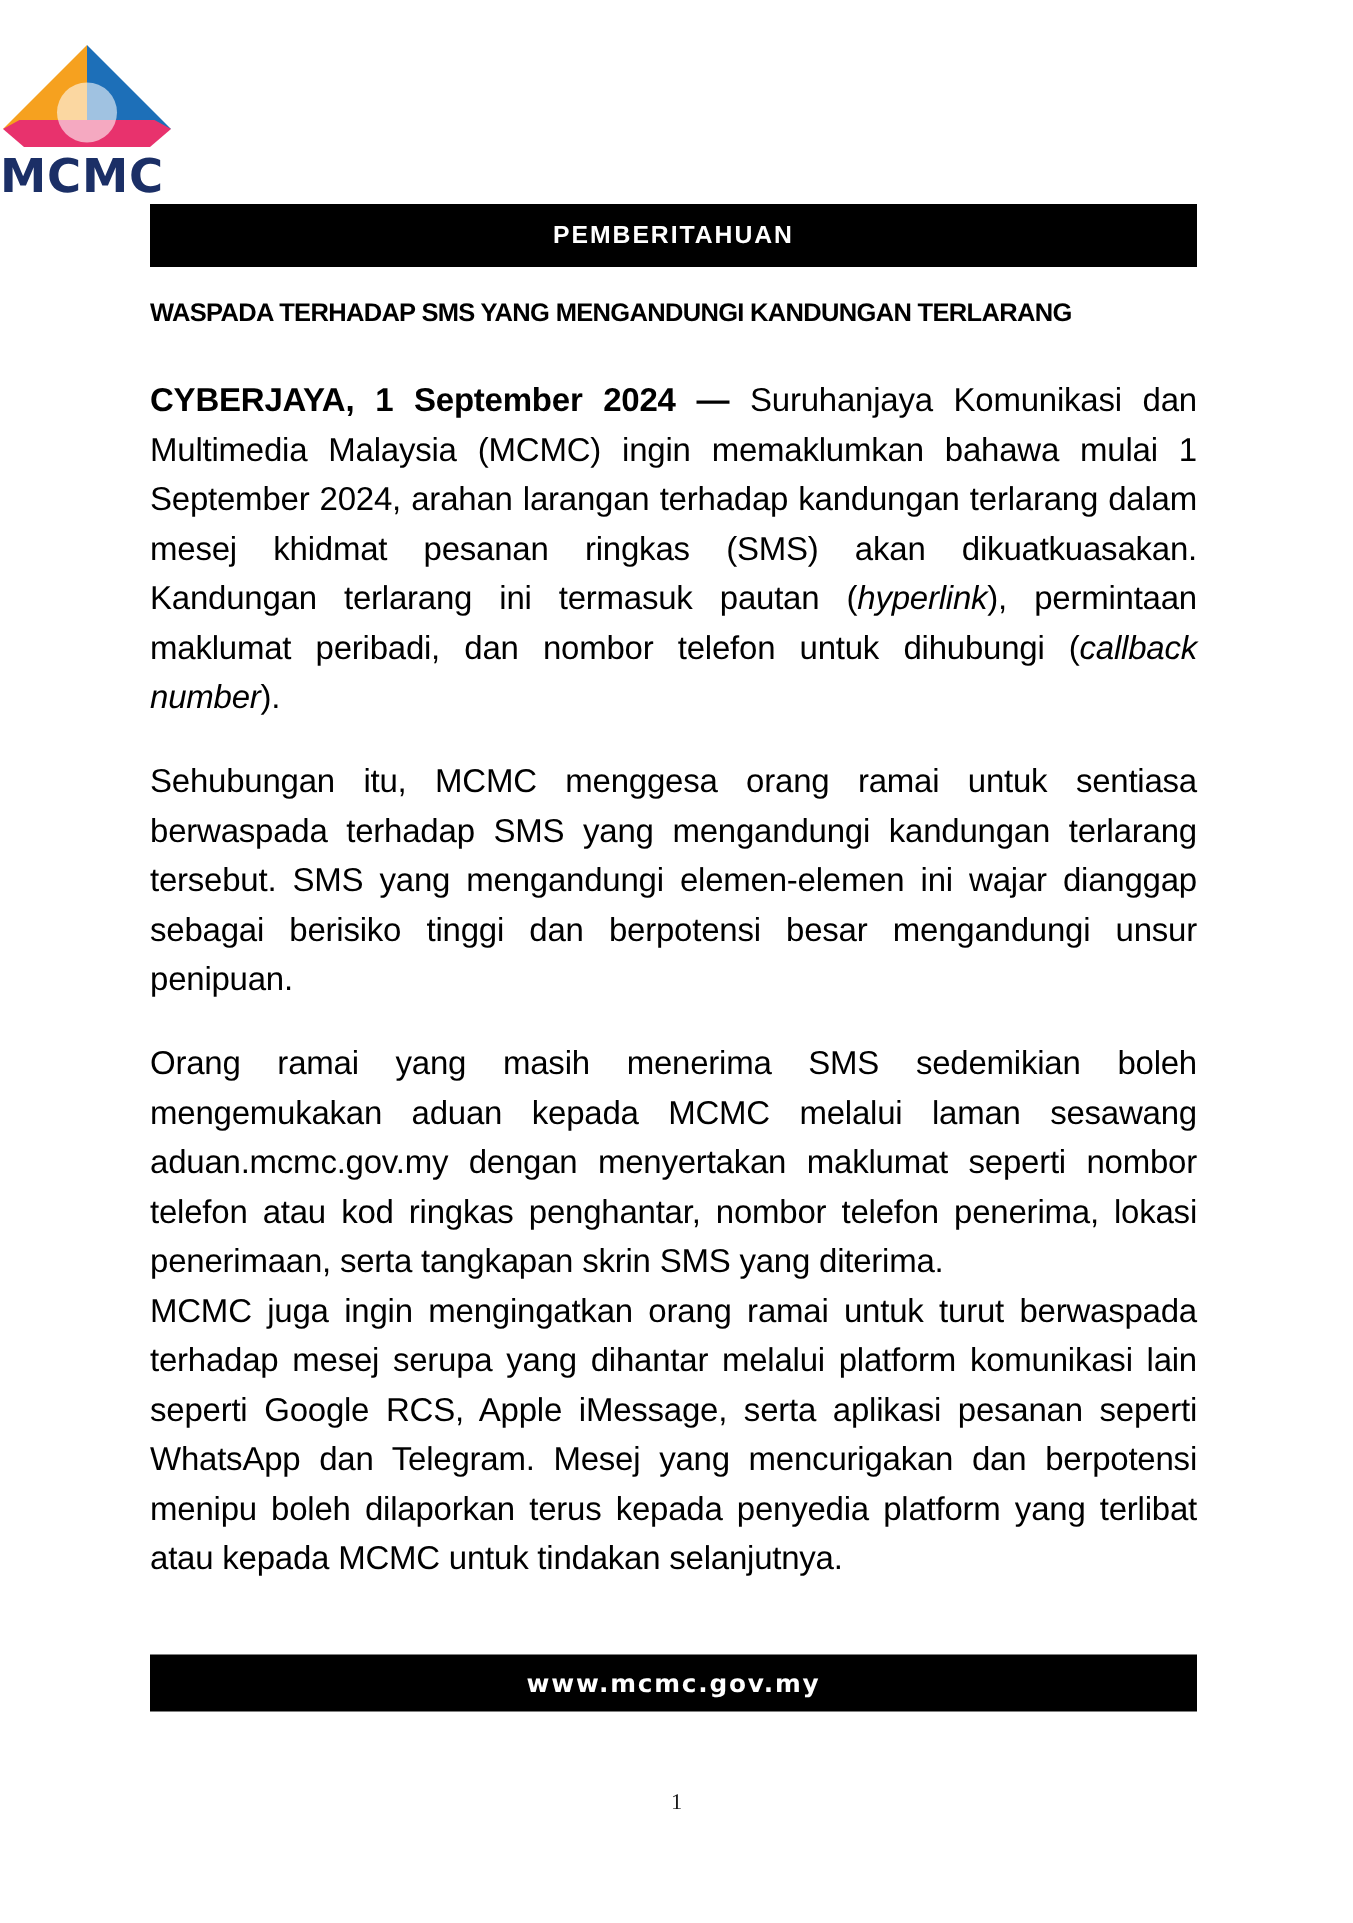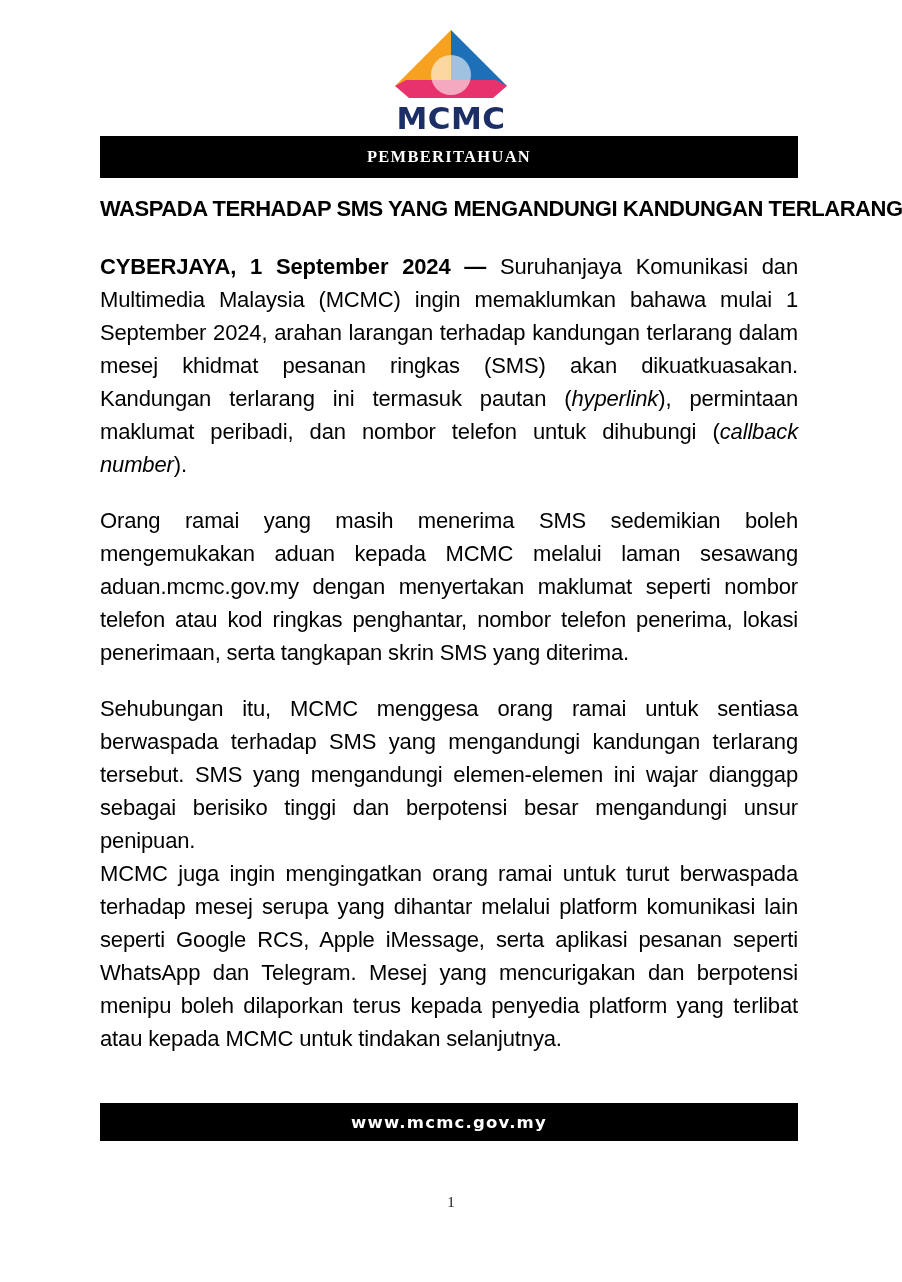--- a/index.html
+++ b/index.html
@@ -25,21 +25,20 @@
   }
 
   
   .logo-block {
     position: absolute;
     top: 28px;
     left: 0;
     width: 902px;
     display: flex;
     flex-direction: column;
-    align-items: center;
   }
   .logo-mark {
     position: relative;
     width: 116px;
     height: 72px;
   }
   .logo-mark svg {
     display: block;
     width: 116px;
     height: 72px;
@@ -63,21 +62,21 @@
     color: #ffffff;
     display: flex;
     align-items: center;
     justify-content: center;
   }
   .banner-title {
     top: 136px;
     height: 42px;
   }
   .banner-title .banner-text {
-    font-family: Liberation Serif, serif;
+    font-family: Liberation Sans, sans-serif;
     font-weight: bold;
     font-size: 16.5px;
     letter-spacing: 1.3px;
   }
   .banner-footer {
     top: 1103px;
     height: 38px;
   }
   .banner-footer .banner-text {
     font-family: "DejaVu Sans", sans-serif;
@@ -90,21 +89,21 @@
   .doc-body {
     position: absolute;
     left: 100px;
     top: 198px;
     width: 698px;
   }
 
   .doc-title {
     font-family: "Liberation Sans", sans-serif;
     font-weight: bold;
-    font-size: 22px;
+    font-size: 17px;
     line-height: 22px;
     letter-spacing: -0.45px;
     color: #000000;
     margin: 0 0 0 0;
     white-space: nowrap;
   }
 
   .para {
     font-family: "Liberation Sans", sans-serif;
     font-size: 22px;
@@ -162,23 +161,23 @@
     <span class="banner-text">PEMBERITAHUAN</span>
   </div>
 
   <div class="doc-body">
 
     <h1 class="doc-title">WASPADA TERHADAP SMS YANG MENGANDUNGI KANDUNGAN TERLARANG</h1>
 
     <p class="para p1"><span class="b">CYBERJAYA, 1 September 2024</span><span class="b"> — </span><span>Suruhanjaya Komunikasi dan Multimedia Malaysia (MCMC) ingin memaklumkan bahawa mulai 1 September 2024, arahan larangan terhadap kandungan terlarang dalam mesej khidmat pesanan ringkas (SMS) akan dikuatkuasakan. Kandungan terlarang ini termasuk pautan (</span><span class="i">hyperlink</span><span>), permintaan maklumat peribadi, dan nombor telefon untuk dihubungi (</span><span class="i">callback number</span><span>).</span></p>
 
 
+    <p class="para p3">Sehubungan itu, MCMC menggesa orang ramai untuk sentiasa berwaspada terhadap SMS yang mengandungi kandungan terlarang tersebut. SMS yang mengandungi elemen-elemen ini wajar dianggap sebagai berisiko tinggi dan berpotensi besar mengandungi unsur penipuan.</p>
+
     <p class="para p4">Orang ramai yang masih menerima SMS sedemikian boleh mengemukakan aduan kepada MCMC melalui laman sesawang aduan.mcmc.gov.my dengan menyertakan maklumat seperti nombor telefon atau kod ringkas penghantar, nombor telefon penerima, lokasi penerimaan, serta tangkapan skrin SMS yang diterima.</p>
-
-    <p class="para p3">Sehubungan itu, MCMC menggesa orang ramai untuk sentiasa berwaspada terhadap SMS yang mengandungi kandungan terlarang tersebut. SMS yang mengandungi elemen-elemen ini wajar dianggap sebagai berisiko tinggi dan berpotensi besar mengandungi unsur penipuan.</p>
 
     <p class="para p5">MCMC juga ingin mengingatkan orang ramai untuk turut berwaspada terhadap mesej serupa yang dihantar melalui platform komunikasi lain seperti Google RCS, Apple iMessage, serta aplikasi pesanan seperti WhatsApp dan Telegram. Mesej yang mencurigakan dan berpotensi menipu boleh dilaporkan terus kepada penyedia platform yang terlibat atau kepada MCMC untuk tindakan selanjutnya.</p>
 
   </div>
 
   <div class="banner banner-footer">
     <span class="banner-text">www.mcmc.gov.my</span>
   </div>
 
   <div class="page-number">1</div>

